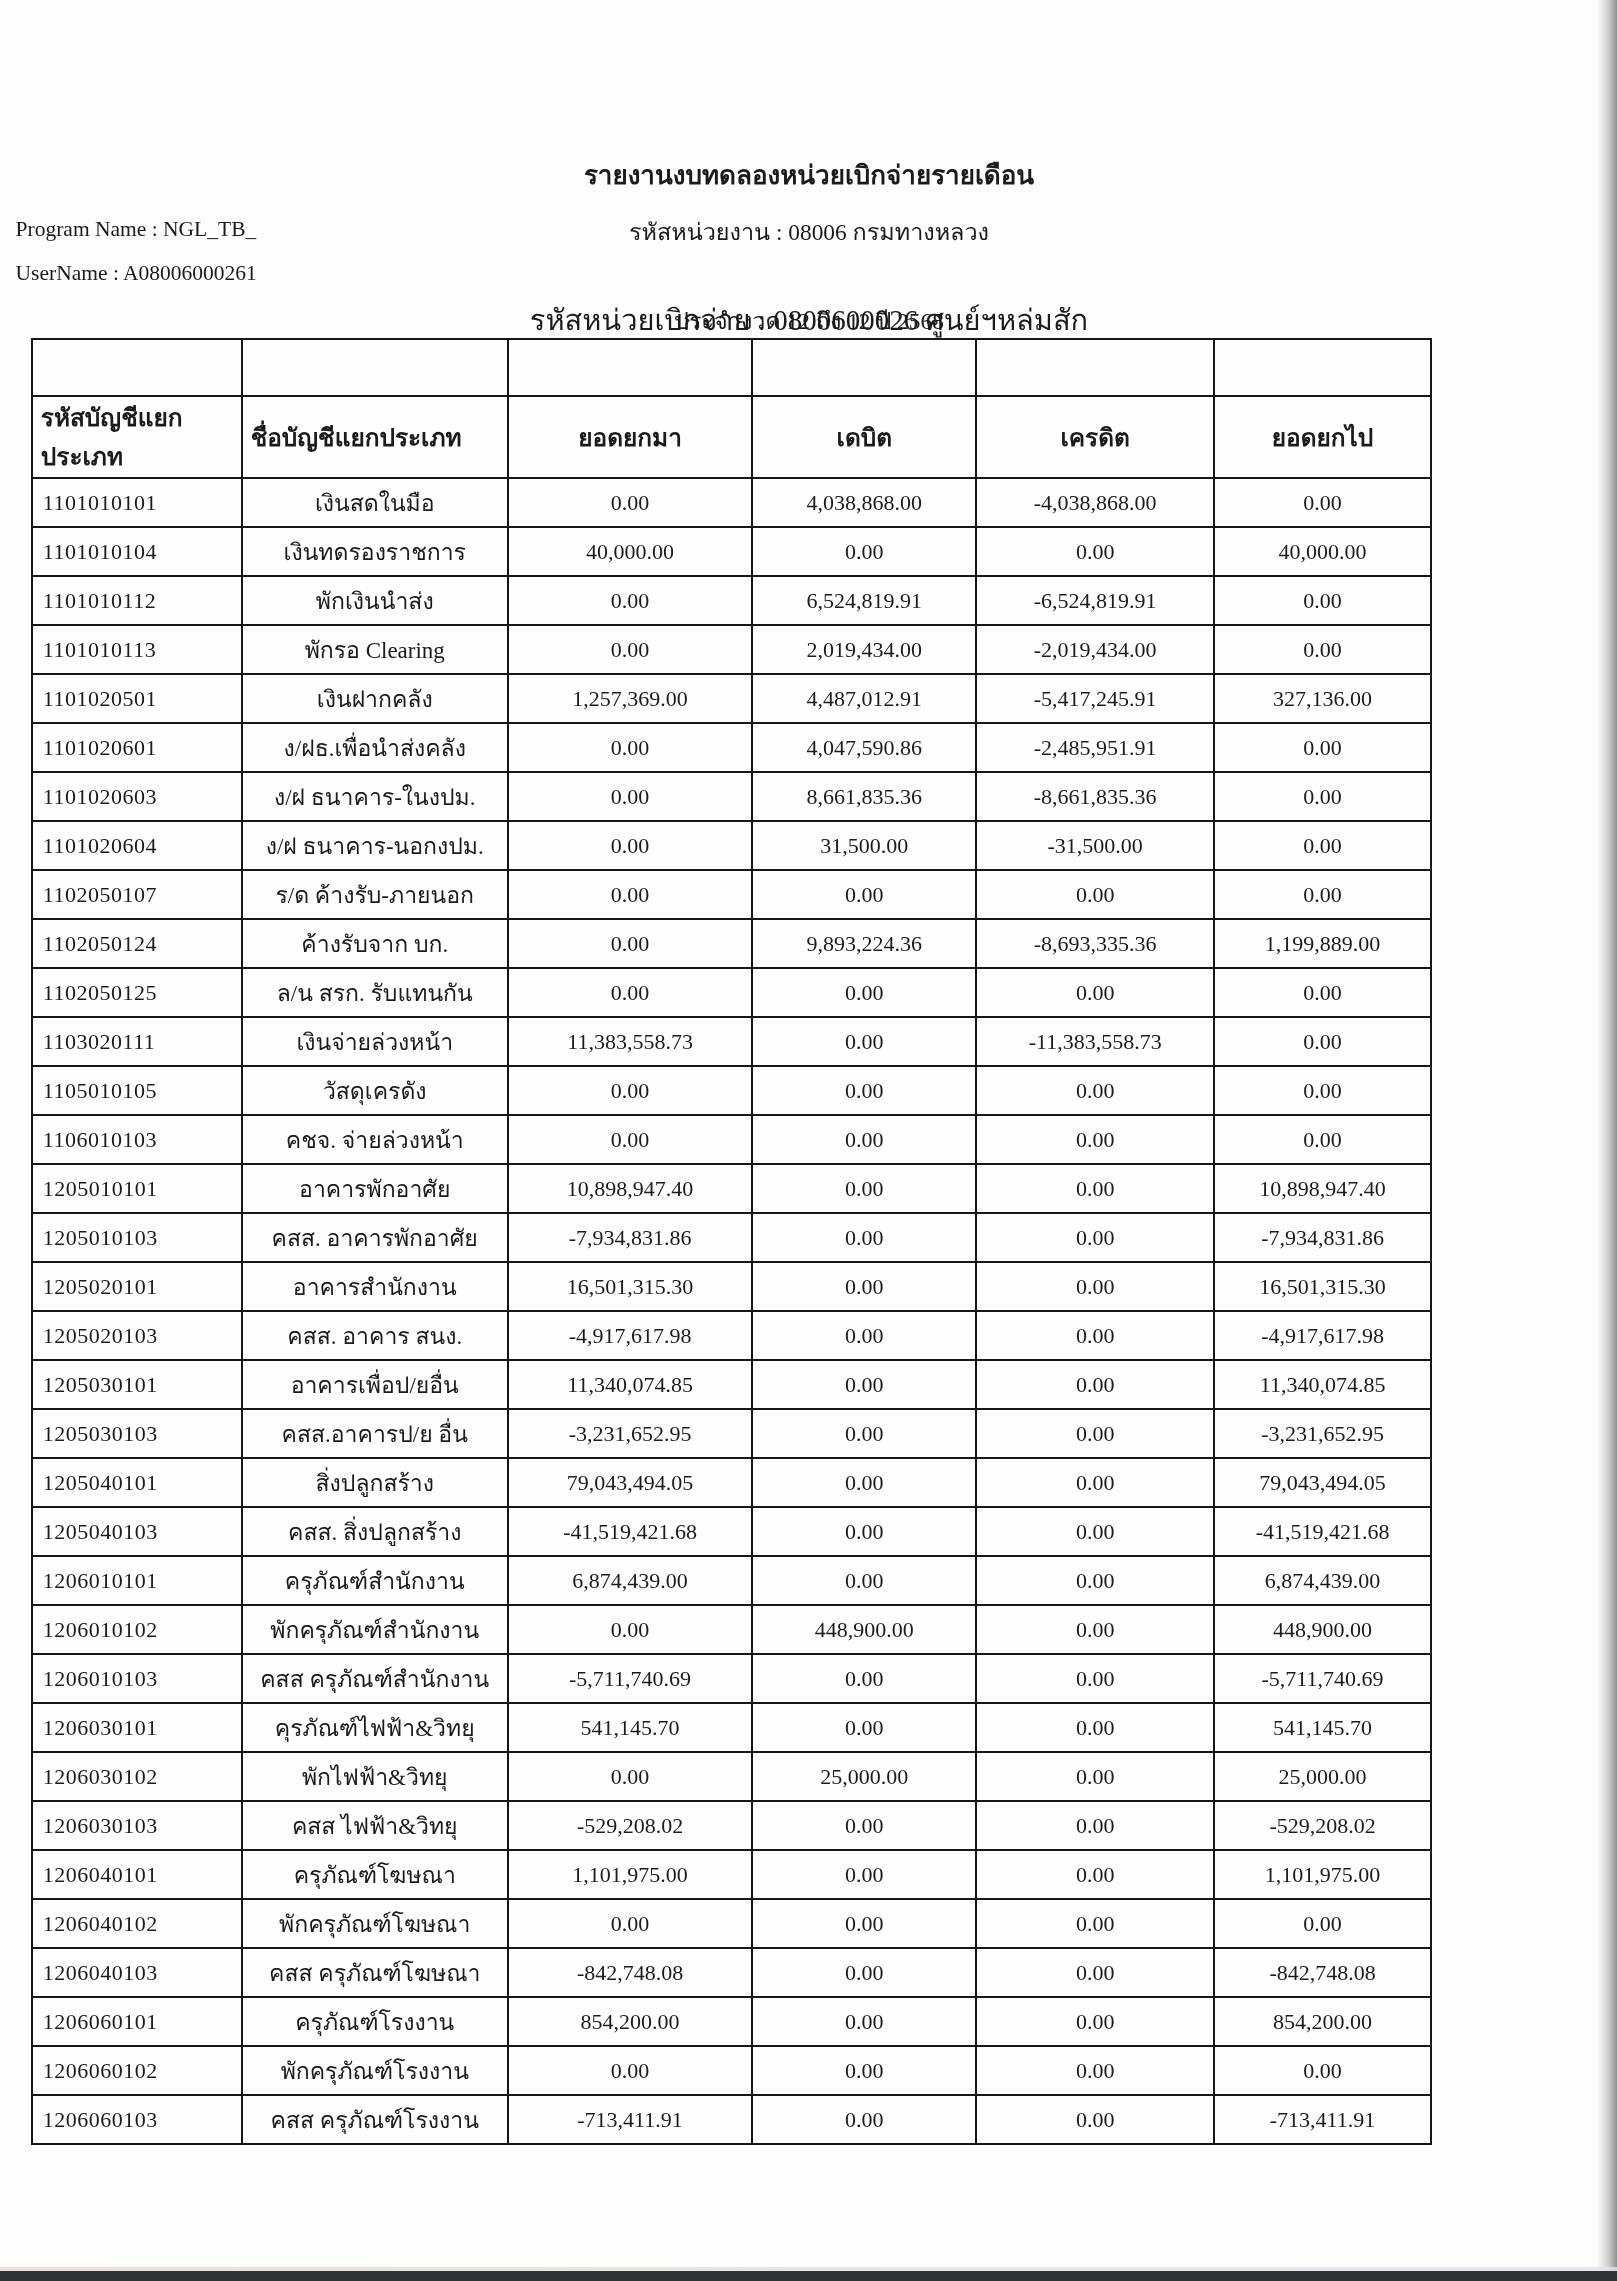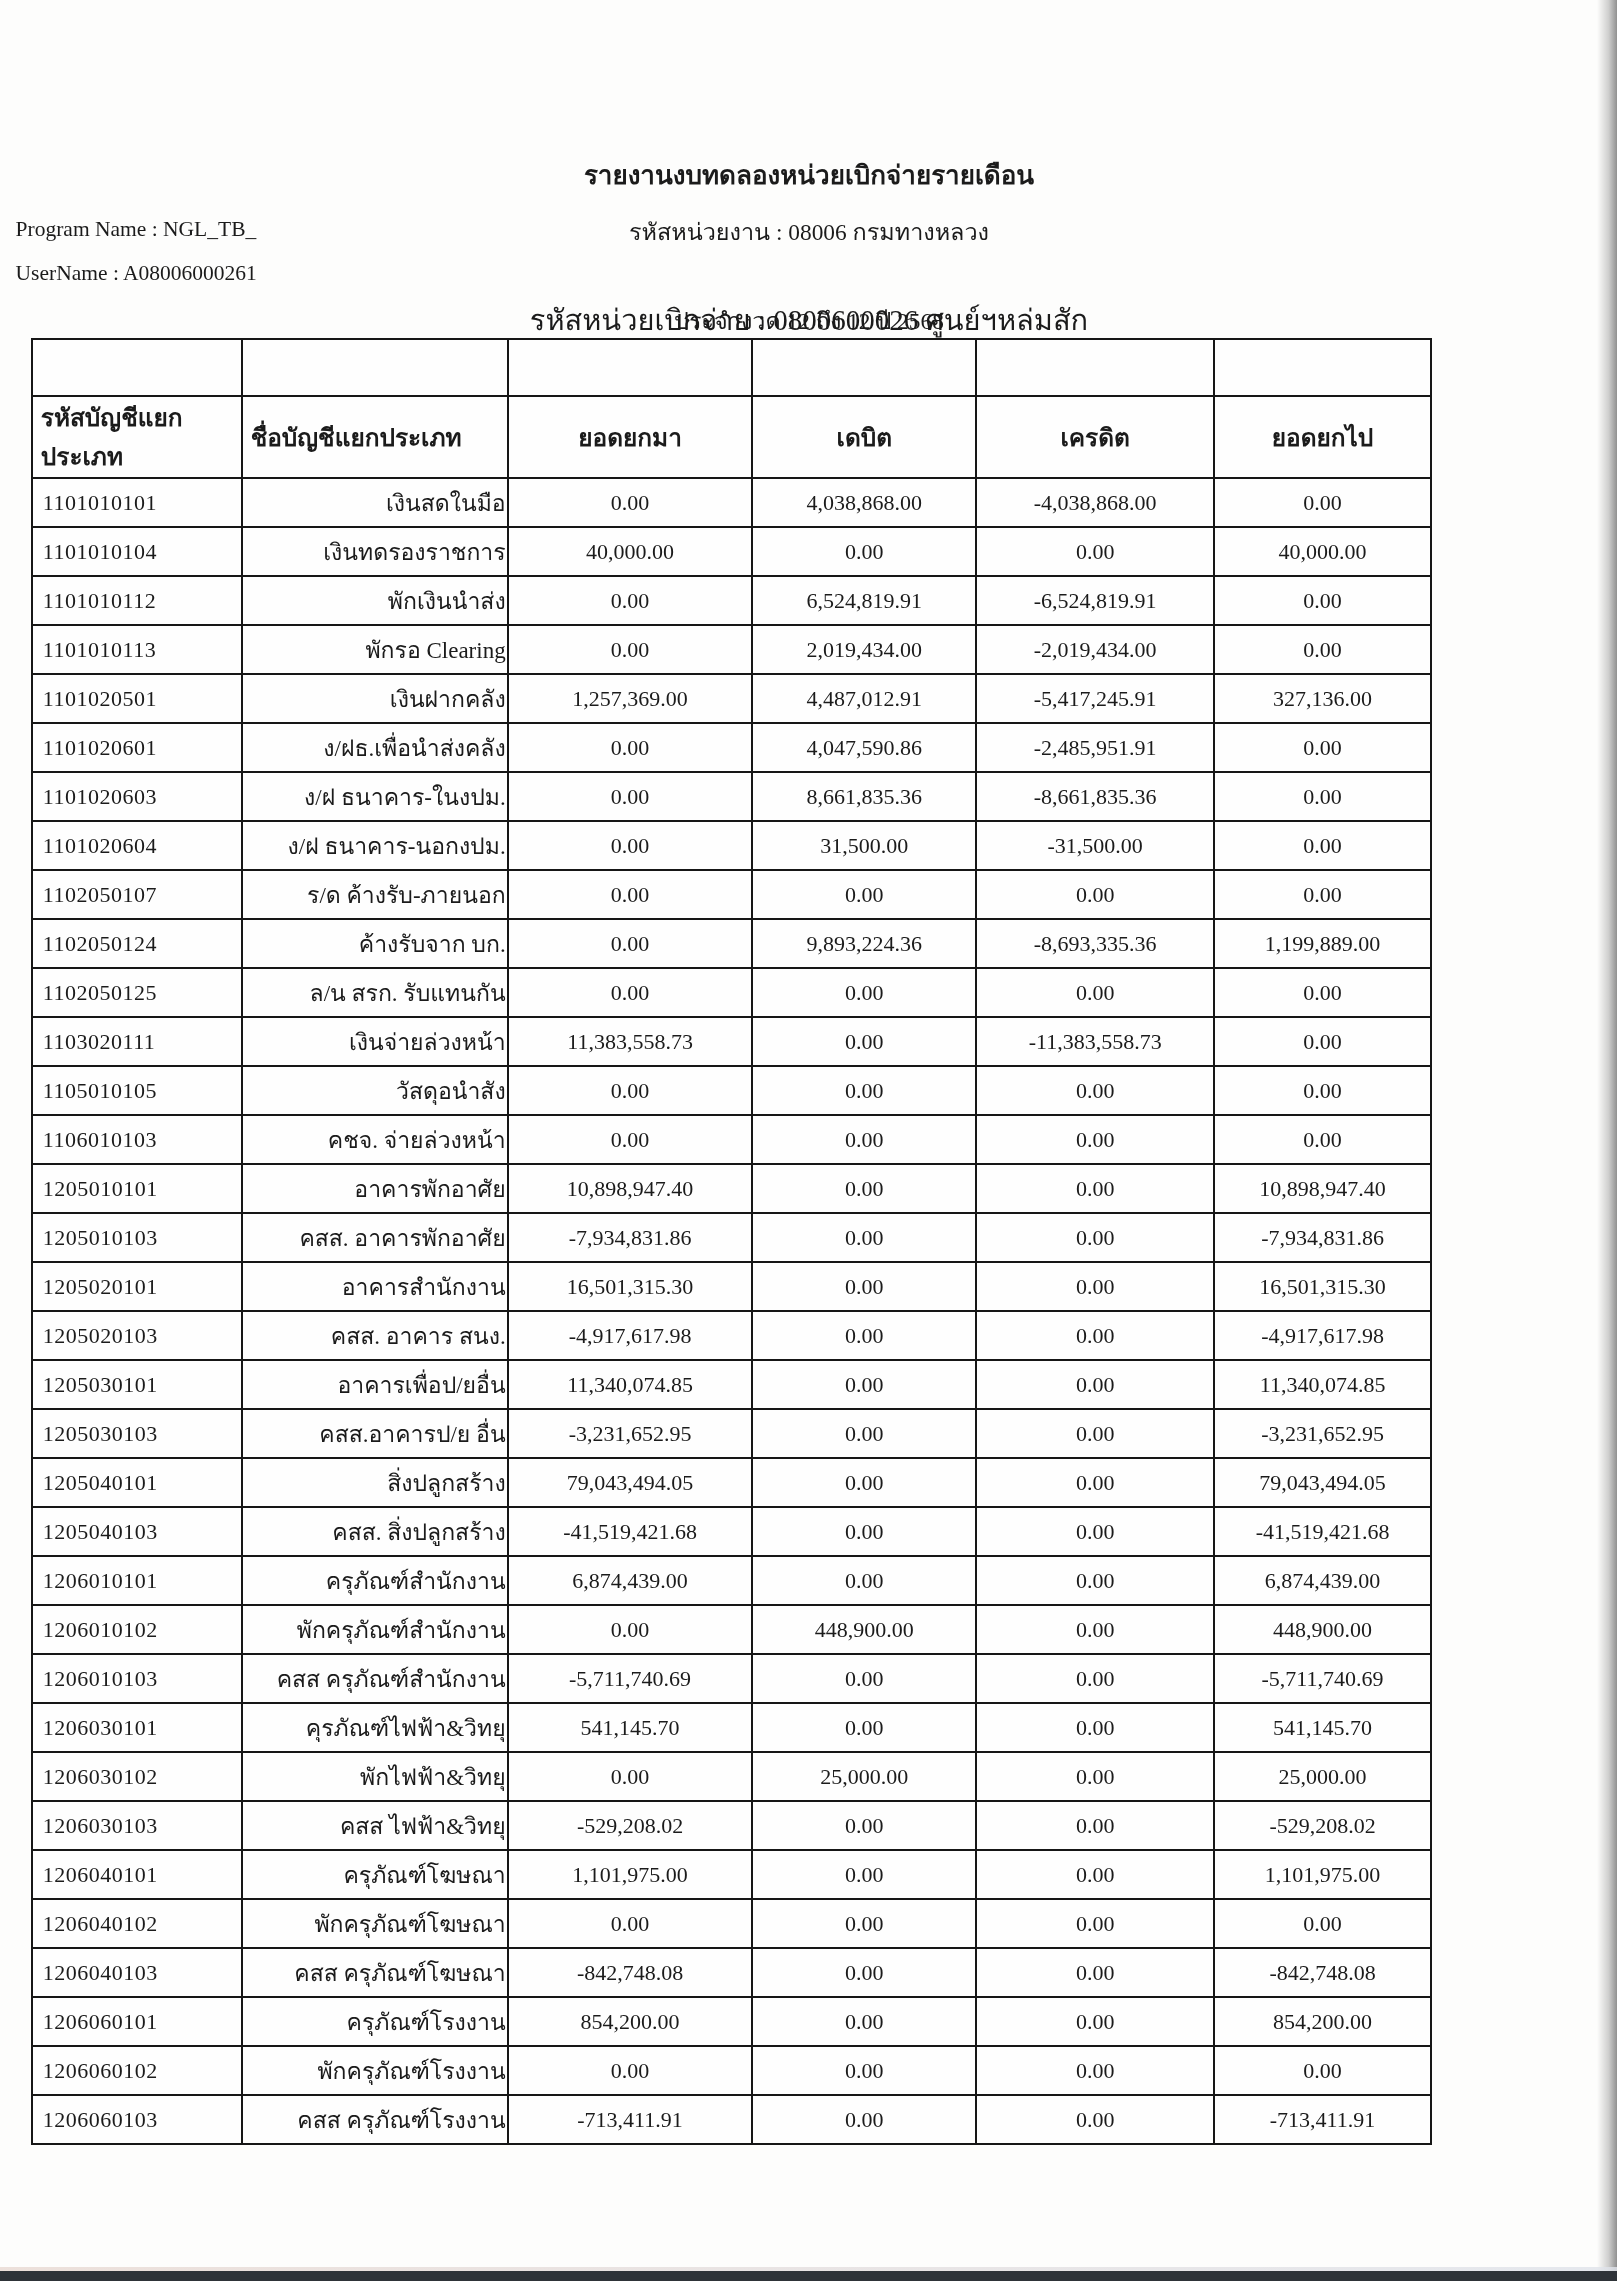--- a/index.html
+++ b/index.html
@@ -51,21 +51,21 @@
     border:2px solid #161616;
     vertical-align:middle;
     font-weight:normal;
     background:#fefefe;
   }
   tr.spacer-row td{height:53px;}
   tr.head-row th{height:59px;font-size:24.4px;font-weight:bold;}
   tr.head-row th.lft{text-align:left;padding-left:7.8px;}
   tbody td{height:45px;font-size:22px;}
   td.code{text-align:left;padding-left:9.8px;letter-spacing:0.5px;margin-top:41px;}
-  td.name{text-align:right;padding-left:1px;font-size:23px;}
+  td.name{text-align:center;padding-left:1px;font-size:23px;}
   td.num{text-align:center;}
 </style>
 </head>
 <body>
 
 <div class="page">
 
   <div class="hdr">
     <div class="center title">รายงานงบทดลองหน่วยเบิกจ่ายรายเดือน</div>
     <div class="left prog">Program Name : NGL_TB_</div>
@@ -194,21 +194,21 @@
         <tr>
           <td class="code">1103020111</td>
           <td class="name">เงินจ่ายล่วงหน้า</td>
           <td class="num">11,383,558.73</td>
           <td class="num">0.00</td>
           <td class="num">-11,383,558.73</td>
           <td class="num">0.00</td>
         </tr>
         <tr>
           <td class="code">1105010105</td>
-          <td class="name">วัสดุอนำสัง</td>
+          <td class="name">วัสดุเครดัง</td>
           <td class="num">0.00</td>
           <td class="num">0.00</td>
           <td class="num">0.00</td>
           <td class="num">0.00</td>
         </tr>
         <tr>
           <td class="code">1106010103</td>
           <td class="name">คชจ. จ่ายล่วงหน้า</td>
           <td class="num">0.00</td>
           <td class="num">0.00</td>

